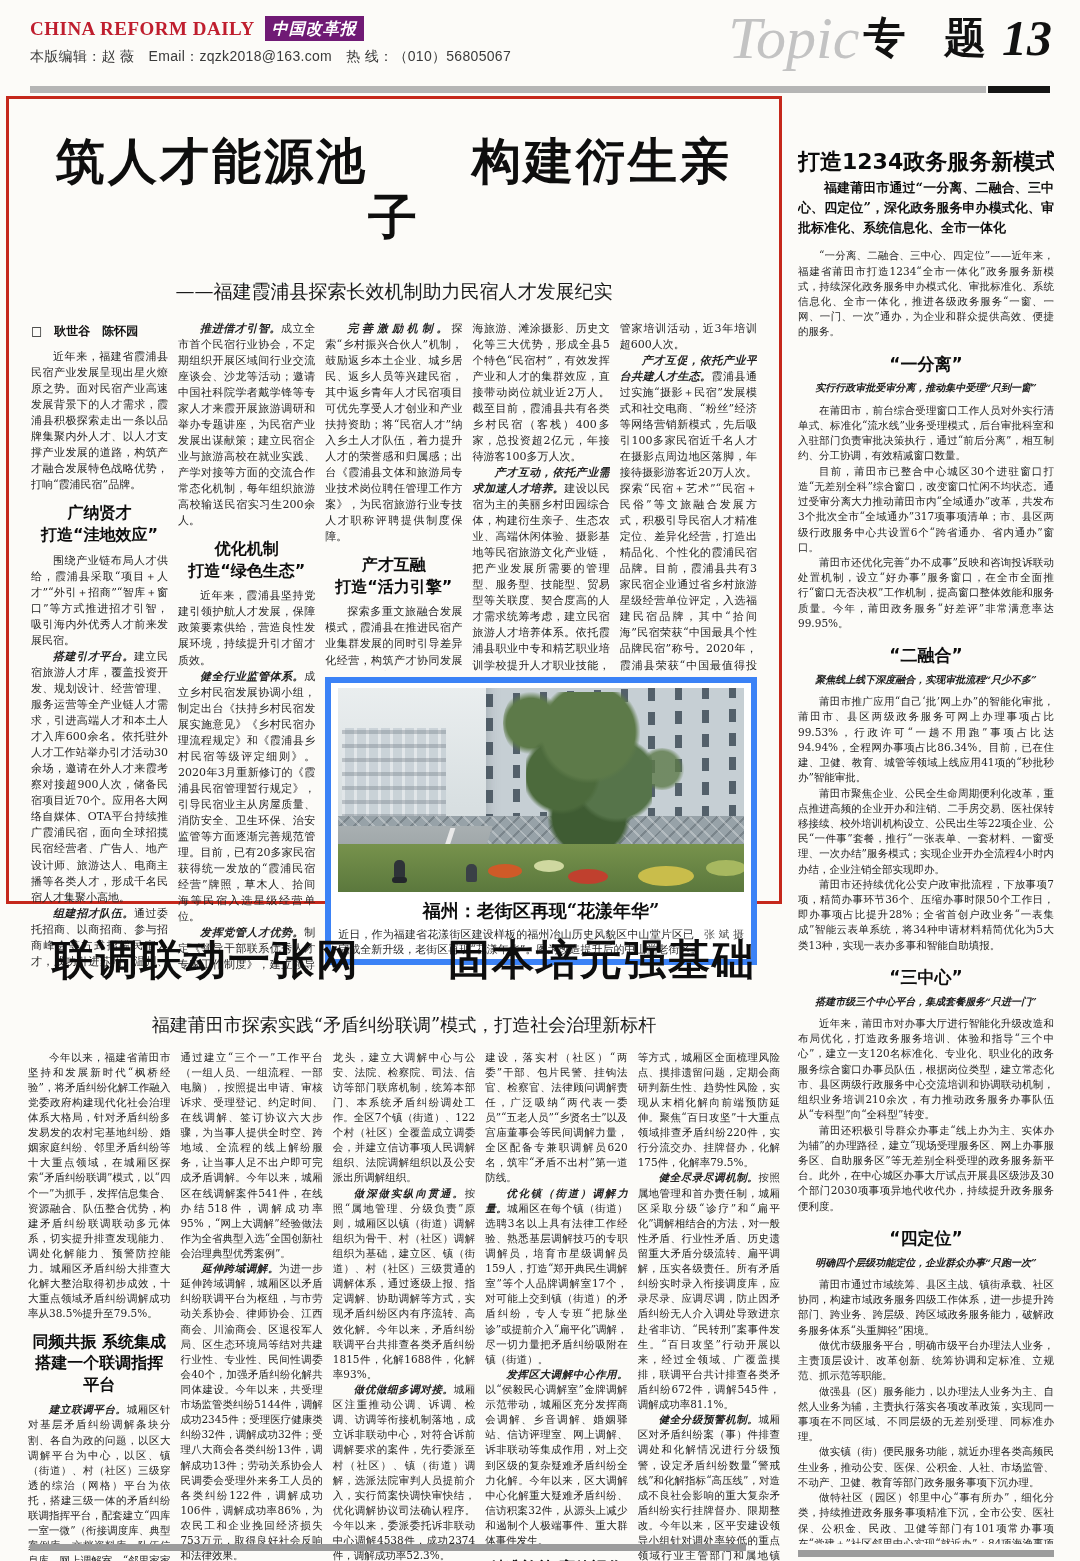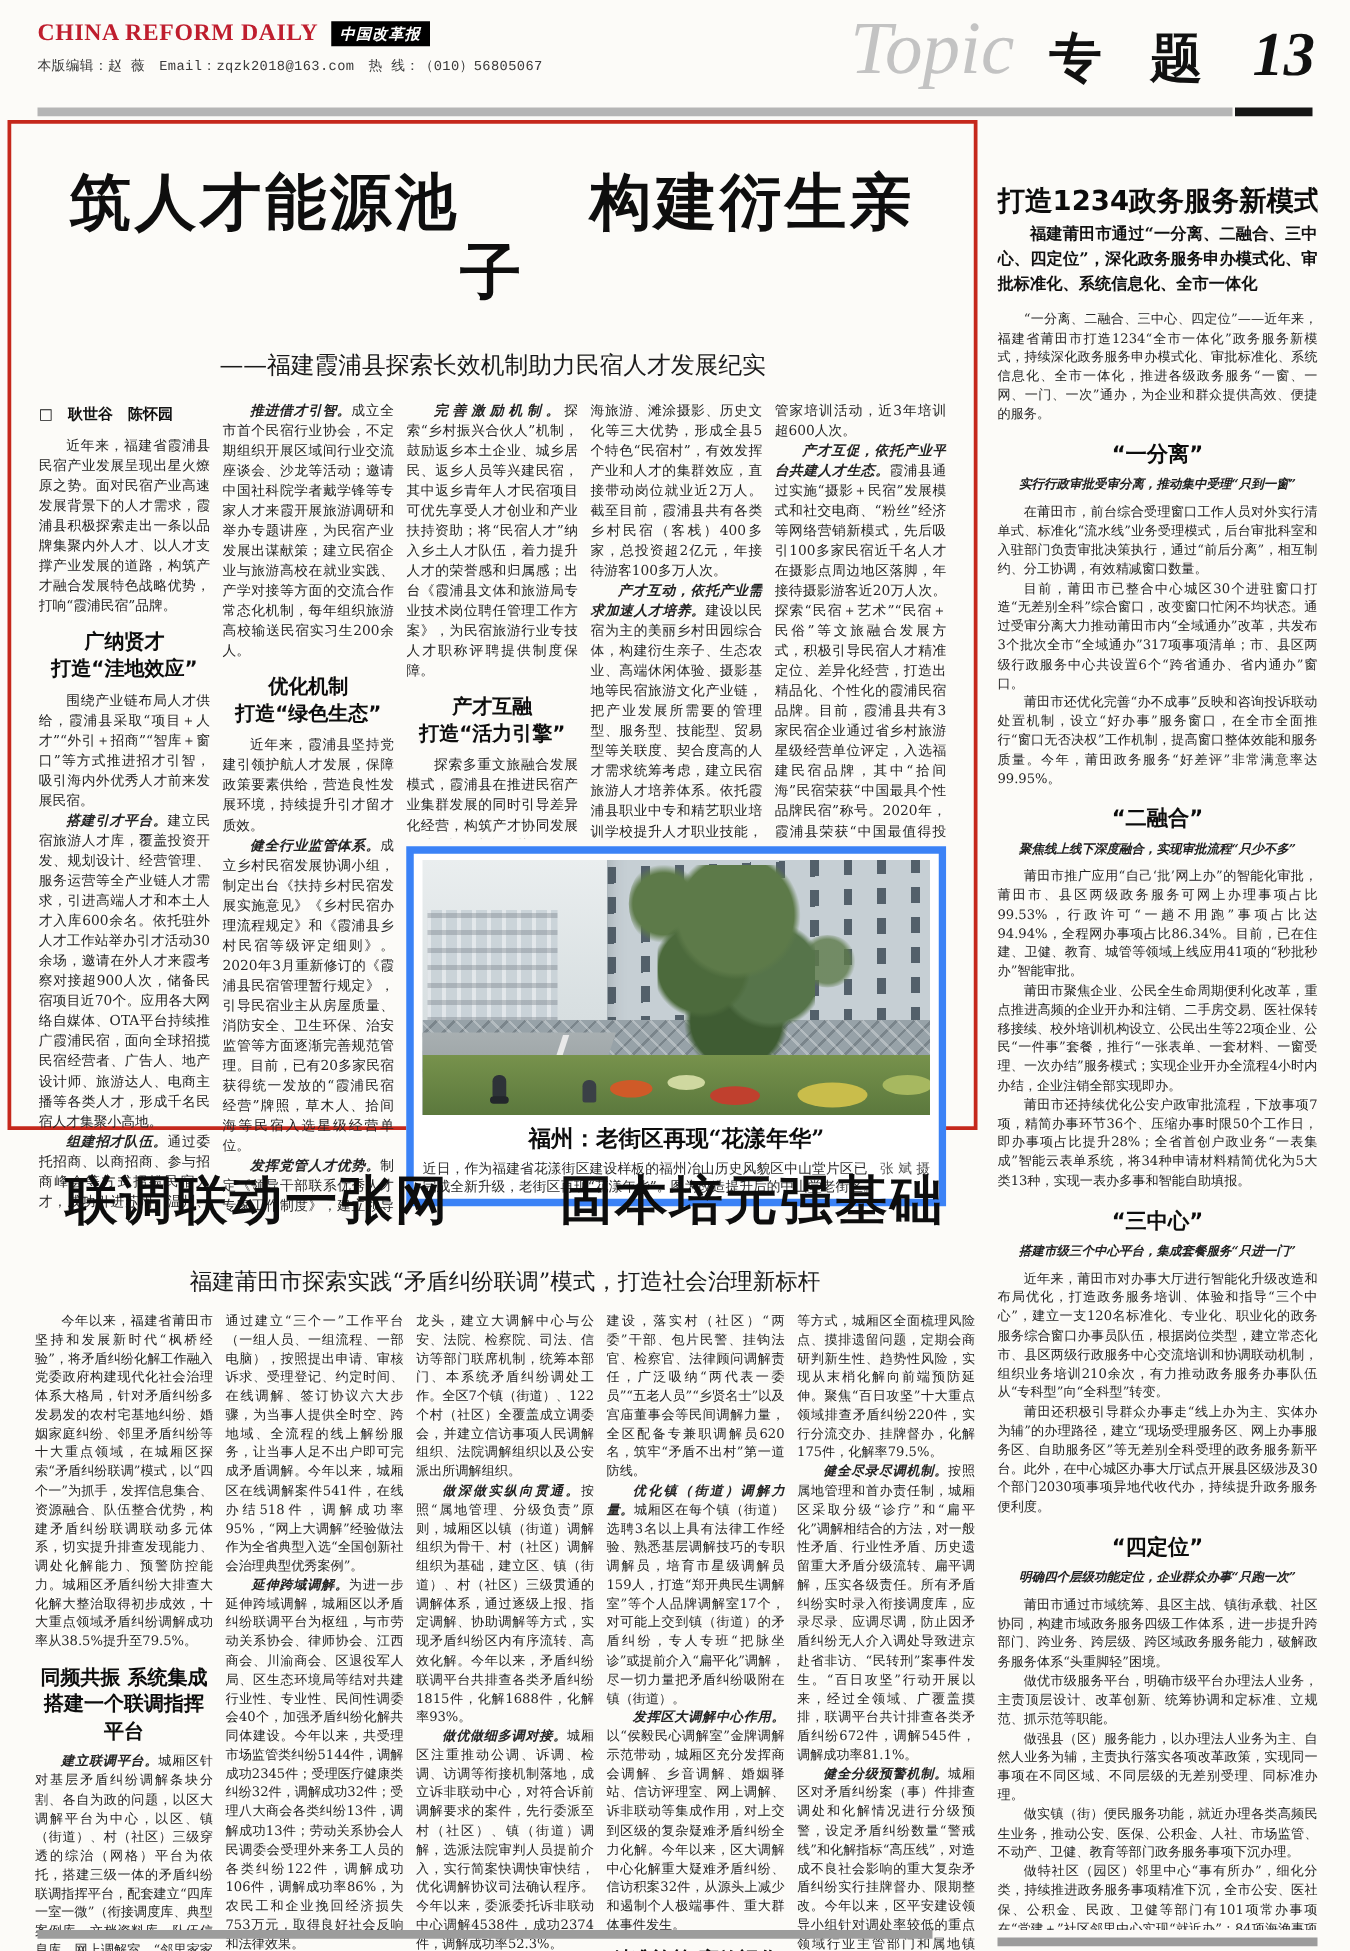--- a/index.html
+++ b/index.html
@@ -3,26 +3,26 @@
 <meta charset="utf-8">
 <style>
   html,body{margin:0;padding:0;background:#e9e7e3;}
   .page{position:relative;width:1080px;height:1561px;margin:0 auto;background:#fcfbf8;
         font-family:"DejaVu Serif","Liberation Serif",serif;color:#222;overflow:hidden;}
 
   
   .masthead{position:absolute;left:30px;top:16px;}
   .m-row1{display:flex;align-items:center;gap:10px;}
   .paper-en{color:#bf1e2e;font-weight:bold;font-size:19px;letter-spacing:.5px;font-family:"Liberation Serif",serif;}
-  .logo-box{background:#000000;color:#fff;font-size:12px;font-weight:bold;font-style:italic;
+  .logo-box{background:#701a75;color:#fff;font-size:16px;font-weight:bold;font-style:italic;
             padding:3px 7px;line-height:1.2;letter-spacing:1px;}
   .m-row2{margin-top:7px;font-size:16px;font-weight:bold;font-family:"DejaVu Sans",sans-serif;}
   .m-row2 .weekday{font-size:12px;font-weight:bold;margin-left:4px;}
-  .m-row3{margin-top:7px;font-size:11px;color:#3a3a3a;letter-spacing:.3px;font-family:Liberation Mono, monospace;}
-  .section-block{position:absolute;right:28px;top:8px;display:flex;align-items:flex-end;gap:28px;}
+  .m-row3{margin-top:7px;font-size:14px;color:#3a3a3a;letter-spacing:.3px;font-family:Liberation Sans, sans-serif;}
+  .section-block{position:absolute;right:28px;top:8px;display:flex;align-items:center;gap:4px;}
   .topic-en{font-family:"Liberation Serif",serif;font-style:italic;color:#c3c3c3;font-size:60px;line-height:1;}
   .topic-cn{font-size:42px;font-weight:900;letter-spacing:12px;line-height:1;font-family:"DejaVu Sans",sans-serif;color:#111;}
   .page-no{font-size:50px;line-height:1;font-family:"Liberation Serif",serif;font-weight:bold;font-style:italic;color:#111;}
   .header-rule{position:absolute;left:30px;top:86px;width:956px;height:7px;background:#b5b5b5;}
   .header-rule-dark{position:absolute;left:988px;top:86px;width:62px;height:7px;background:#161616;}
 
   
   .red-box{position:absolute;left:6px;top:96px;width:776px;height:808px;border:3px solid #c5281c;
            box-sizing:border-box;background:#fcfbf8;padding:8px 22px;}
   .main-headline{text-align:center;font-size:49px;font-weight:900;letter-spacing:3px;margin-top:26px;line-height:1.15;color:#0e0e0e;}

